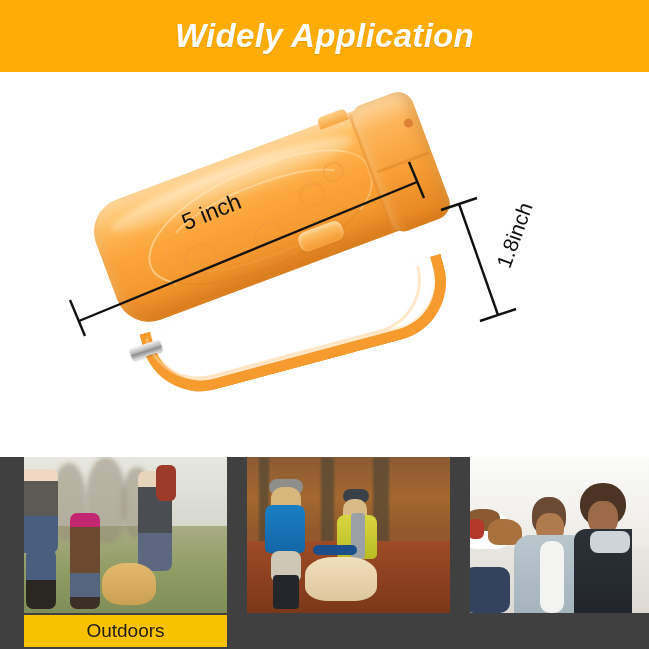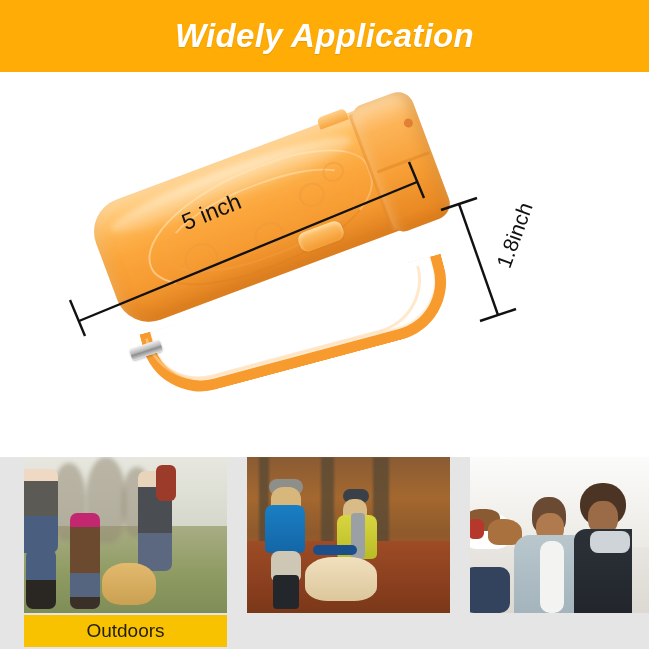--- a/index.html
+++ b/index.html
@@ -3,21 +3,21 @@
 <meta charset="utf-8">
 <style>
   html,body{margin:0;padding:0;}
   body{
     width:649px;height:649px;
     background:#ffffff;
     font-family:"Liberation Sans", sans-serif;
     overflow:hidden;
     position:relative;
   }
-  .page{position:relative;width:649px;height:649px;background:#e5e5e5;overflow:hidden;}
+  .page{position:relative;width:649px;height:649px;background:#404040;overflow:hidden;}
 
   
   .header{
     position:absolute;left:0;top:0;width:649px;height:72px;
     background:#FFAC06;
     display:flex;align-items:center;justify-content:center;
   }
   .header-title{
     color:#ffffff;
     font-size:33px;

